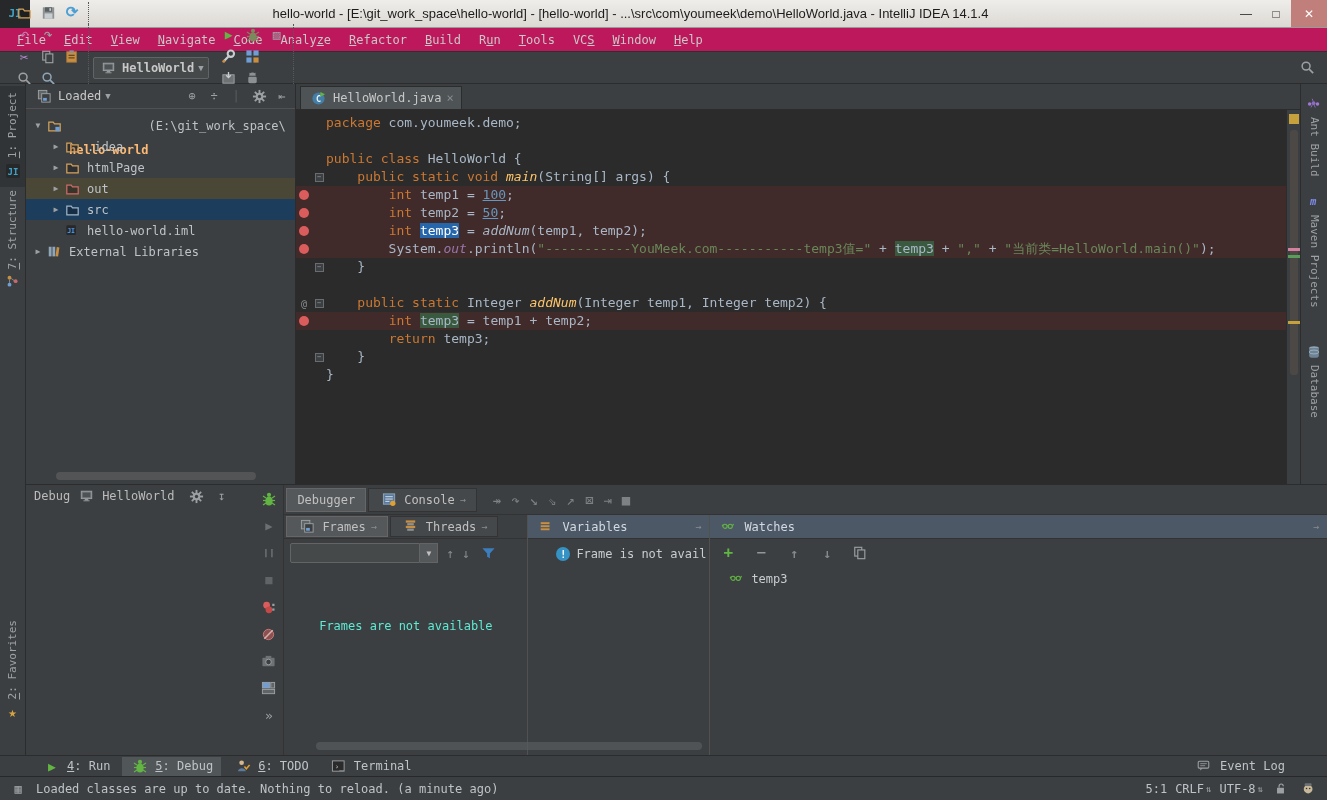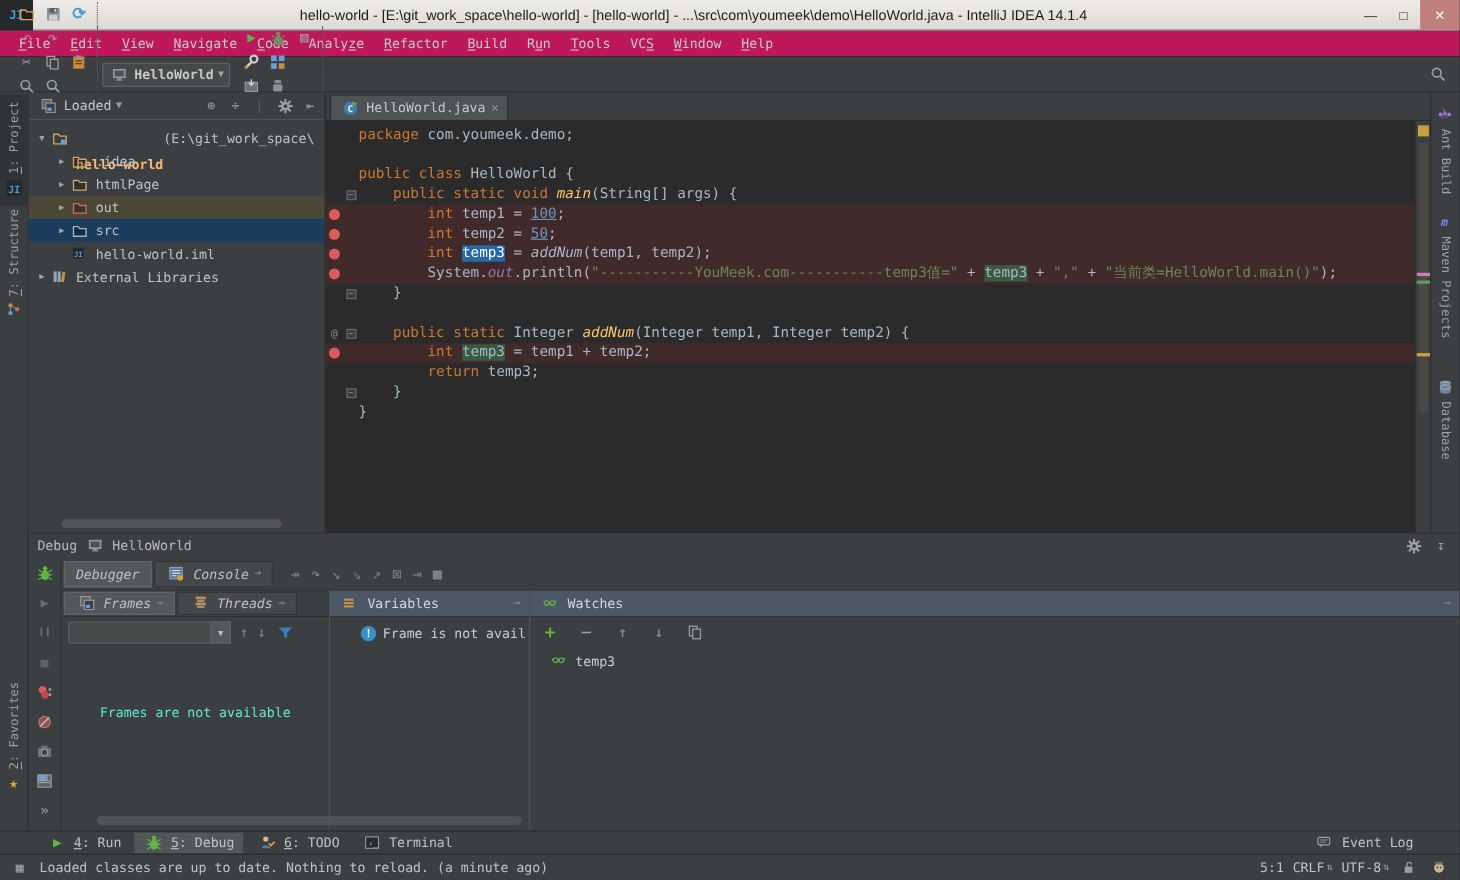--- a/index.html
+++ b/index.html
@@ -83,28 +83,28 @@
   .tk-f{color:#9876aa;font-style:italic;}
   .tk-c{color:#a9b7c6;font-style:italic;}
   .tk-sel{background:#2667ab;color:#ffffff;}
   .tk-occ{background:#3a5a40;color:#a9b7c6;}
   .err-stripe{position:absolute;top:0;right:0;width:14px;bottom:0;background:#3c3f41;border-left:1px solid #2c2c2c;}
   .es-square{position:absolute;top:4px;left:2px;width:10px;height:10px;background:#c7a23c;}
   .es-thumb{position:absolute;top:20px;left:3px;width:8px;height:245px;background:#5a5149;opacity:.55;border-radius:3px;}
   .es-mark{position:absolute;left:1px;width:12px;height:3px;}
 
   
-  .debug-panel{height:271px;border-top:1px solid #2c2c2c;display:flex;flex-direction:column;background:#3c3f41;min-height:0;}
+  .debug-panel{height:271px;border-top:1px solid #2c2c2c;display:flex;flex-direction:row;background:#3c3f41;min-height:0;gap:16px;}
   .dbg-header{height:22px;display:flex;align-items:center;gap:6px;padding:0 8px;flex:none;}
   .dbg-header .sp{flex:1;}
   .dbg-body{flex:1;display:flex;min-height:0;}
   .dbg-leftcol{width:30px;flex:none;border-right:1px solid #333;display:flex;flex-direction:column;align-items:center;padding-top:4px;gap:7px;}
   .dbg-right{flex:1;display:flex;flex-direction:column;min-width:0;}
   .dbg-tabrow{height:30px;display:flex;align-items:center;gap:2px;padding-left:2px;flex:none;border-bottom:1px solid #333;}
-  .dbg-tab{height:24px;display:flex;align-items:center;gap:5px;padding:0 10px;color:#c0c0c0;background:#45484a;border:1px solid #333;font-style:italic;}
+  .dbg-tab{height:24px;display:flex;align-items:center;gap:5px;padding:0 10px;color:#c0c0c0;background:#45484a;border:1px solid #333;}
   .dbg-tab.active{background:#54585a;border-color:#666;}
   .tab-arrow{color:#8a8d8f;font-size:10px;}
   .step-icons{display:flex;align-items:center;gap:10px;margin-left:14px;color:#7d8184;font-size:14px;}
   .dbg-content{flex:1;display:flex;min-height:0;position:relative;}
   .pane{display:flex;flex-direction:column;min-width:0;}
   .pane-frames{width:244px;flex:none;border-right:1px solid #515151;}
   .pane-vars{width:182px;flex:none;border-right:1px solid #515151;}
   .pane-watches{flex:1;}
   .pane-tabsrow{height:24px;display:flex;align-items:center;background:#3c3f41;flex:none;gap:2px;padding-left:2px;border-bottom:1px solid #333;}
   .sec-head{height:24px;display:flex;align-items:center;gap:6px;background:#4d5866;color:#d2d9e2;padding:0 8px;flex:none;border-bottom:1px solid #333;}

